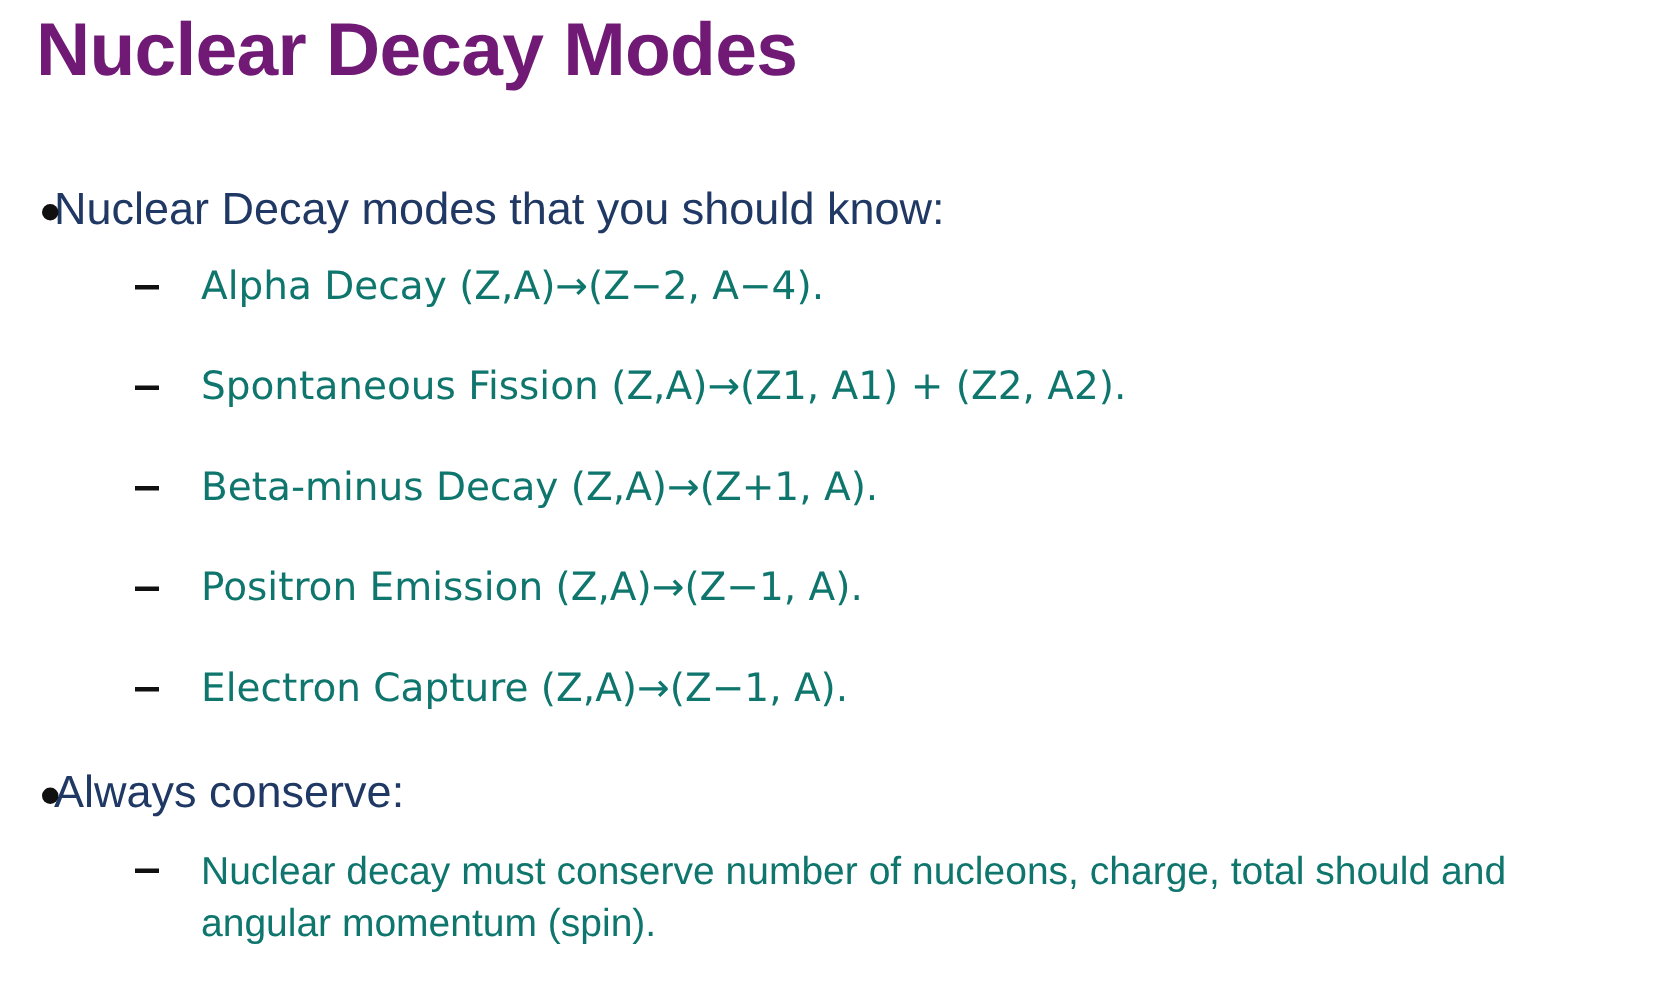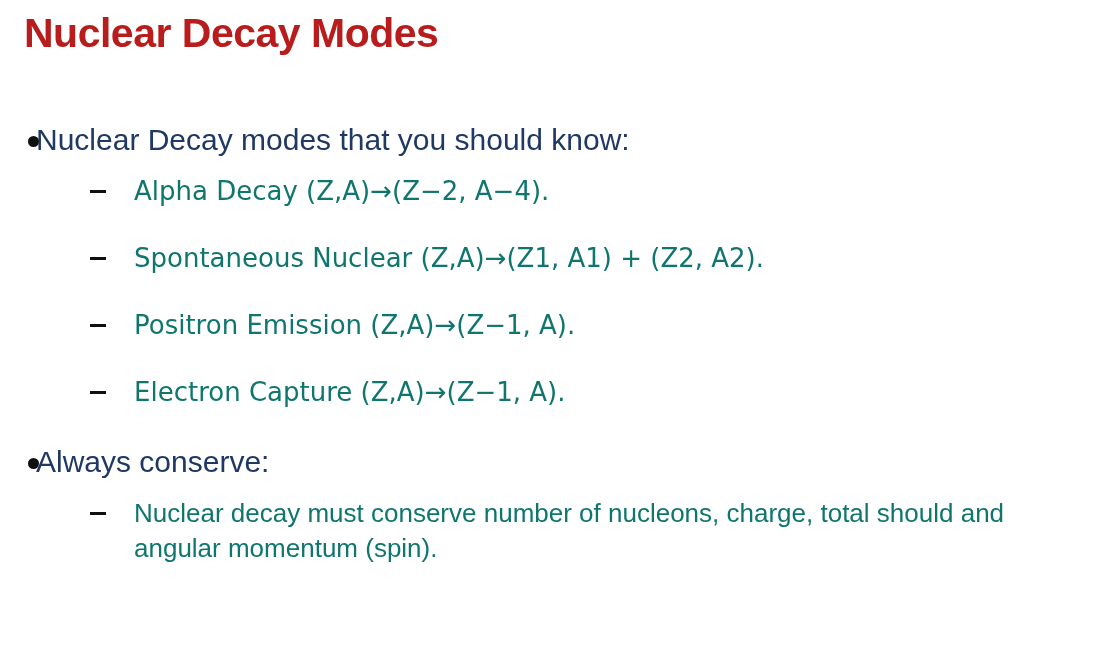--- a/index.html
+++ b/index.html
@@ -21,23 +21,23 @@
     height: 663px;
     background: #ffffff;
     box-sizing: border-box;
   }
 
   
   .slide-title {
     position: absolute;
     left: 24px;
     top: 2px;
-    font-size: 41px;
+    font-size: 50px;
     font-weight: bold;
-    color: #b91c1c;
+    color: #701a75;
     letter-spacing: -0.5px;
     line-height: 62px;
     white-space: nowrap;
   }
 
   
   .body-block {
     position: absolute;
     left: 0;
     top: 120px;
@@ -116,25 +116,26 @@
       <span class="txt">Nuclear Decay modes that you should know:</span>
     </div>
 
     <div class="lvl2">
       <span class="marker-dash"></span>
       <span class="txt arrow">Alpha Decay (Z,A)→(Z−2, A−4).</span>
     </div>
 
     <div class="lvl2">
       <span class="marker-dash"></span>
-      <span class="txt arrow">Spontaneous Nuclear (Z,A)→(Z1, A1) + (Z2, A2).</span>
+      <span class="txt arrow">Spontaneous Fission (Z,A)→(Z1, A1) + (Z2, A2).</span>
     </div>
 
     <div class="lvl2">
       <span class="marker-dash"></span>
+      <span class="txt arrow">Beta-minus Decay (Z,A)→(Z+1, A).</span>
     </div>
 
     <div class="lvl2">
       <span class="marker-dash"></span>
       <span class="txt arrow">Positron Emission (Z,A)→(Z−1, A).</span>
     </div>
 
     <div class="lvl2">
       <span class="marker-dash"></span>
       <span class="txt arrow">Electron Capture (Z,A)→(Z−1, A).</span>

